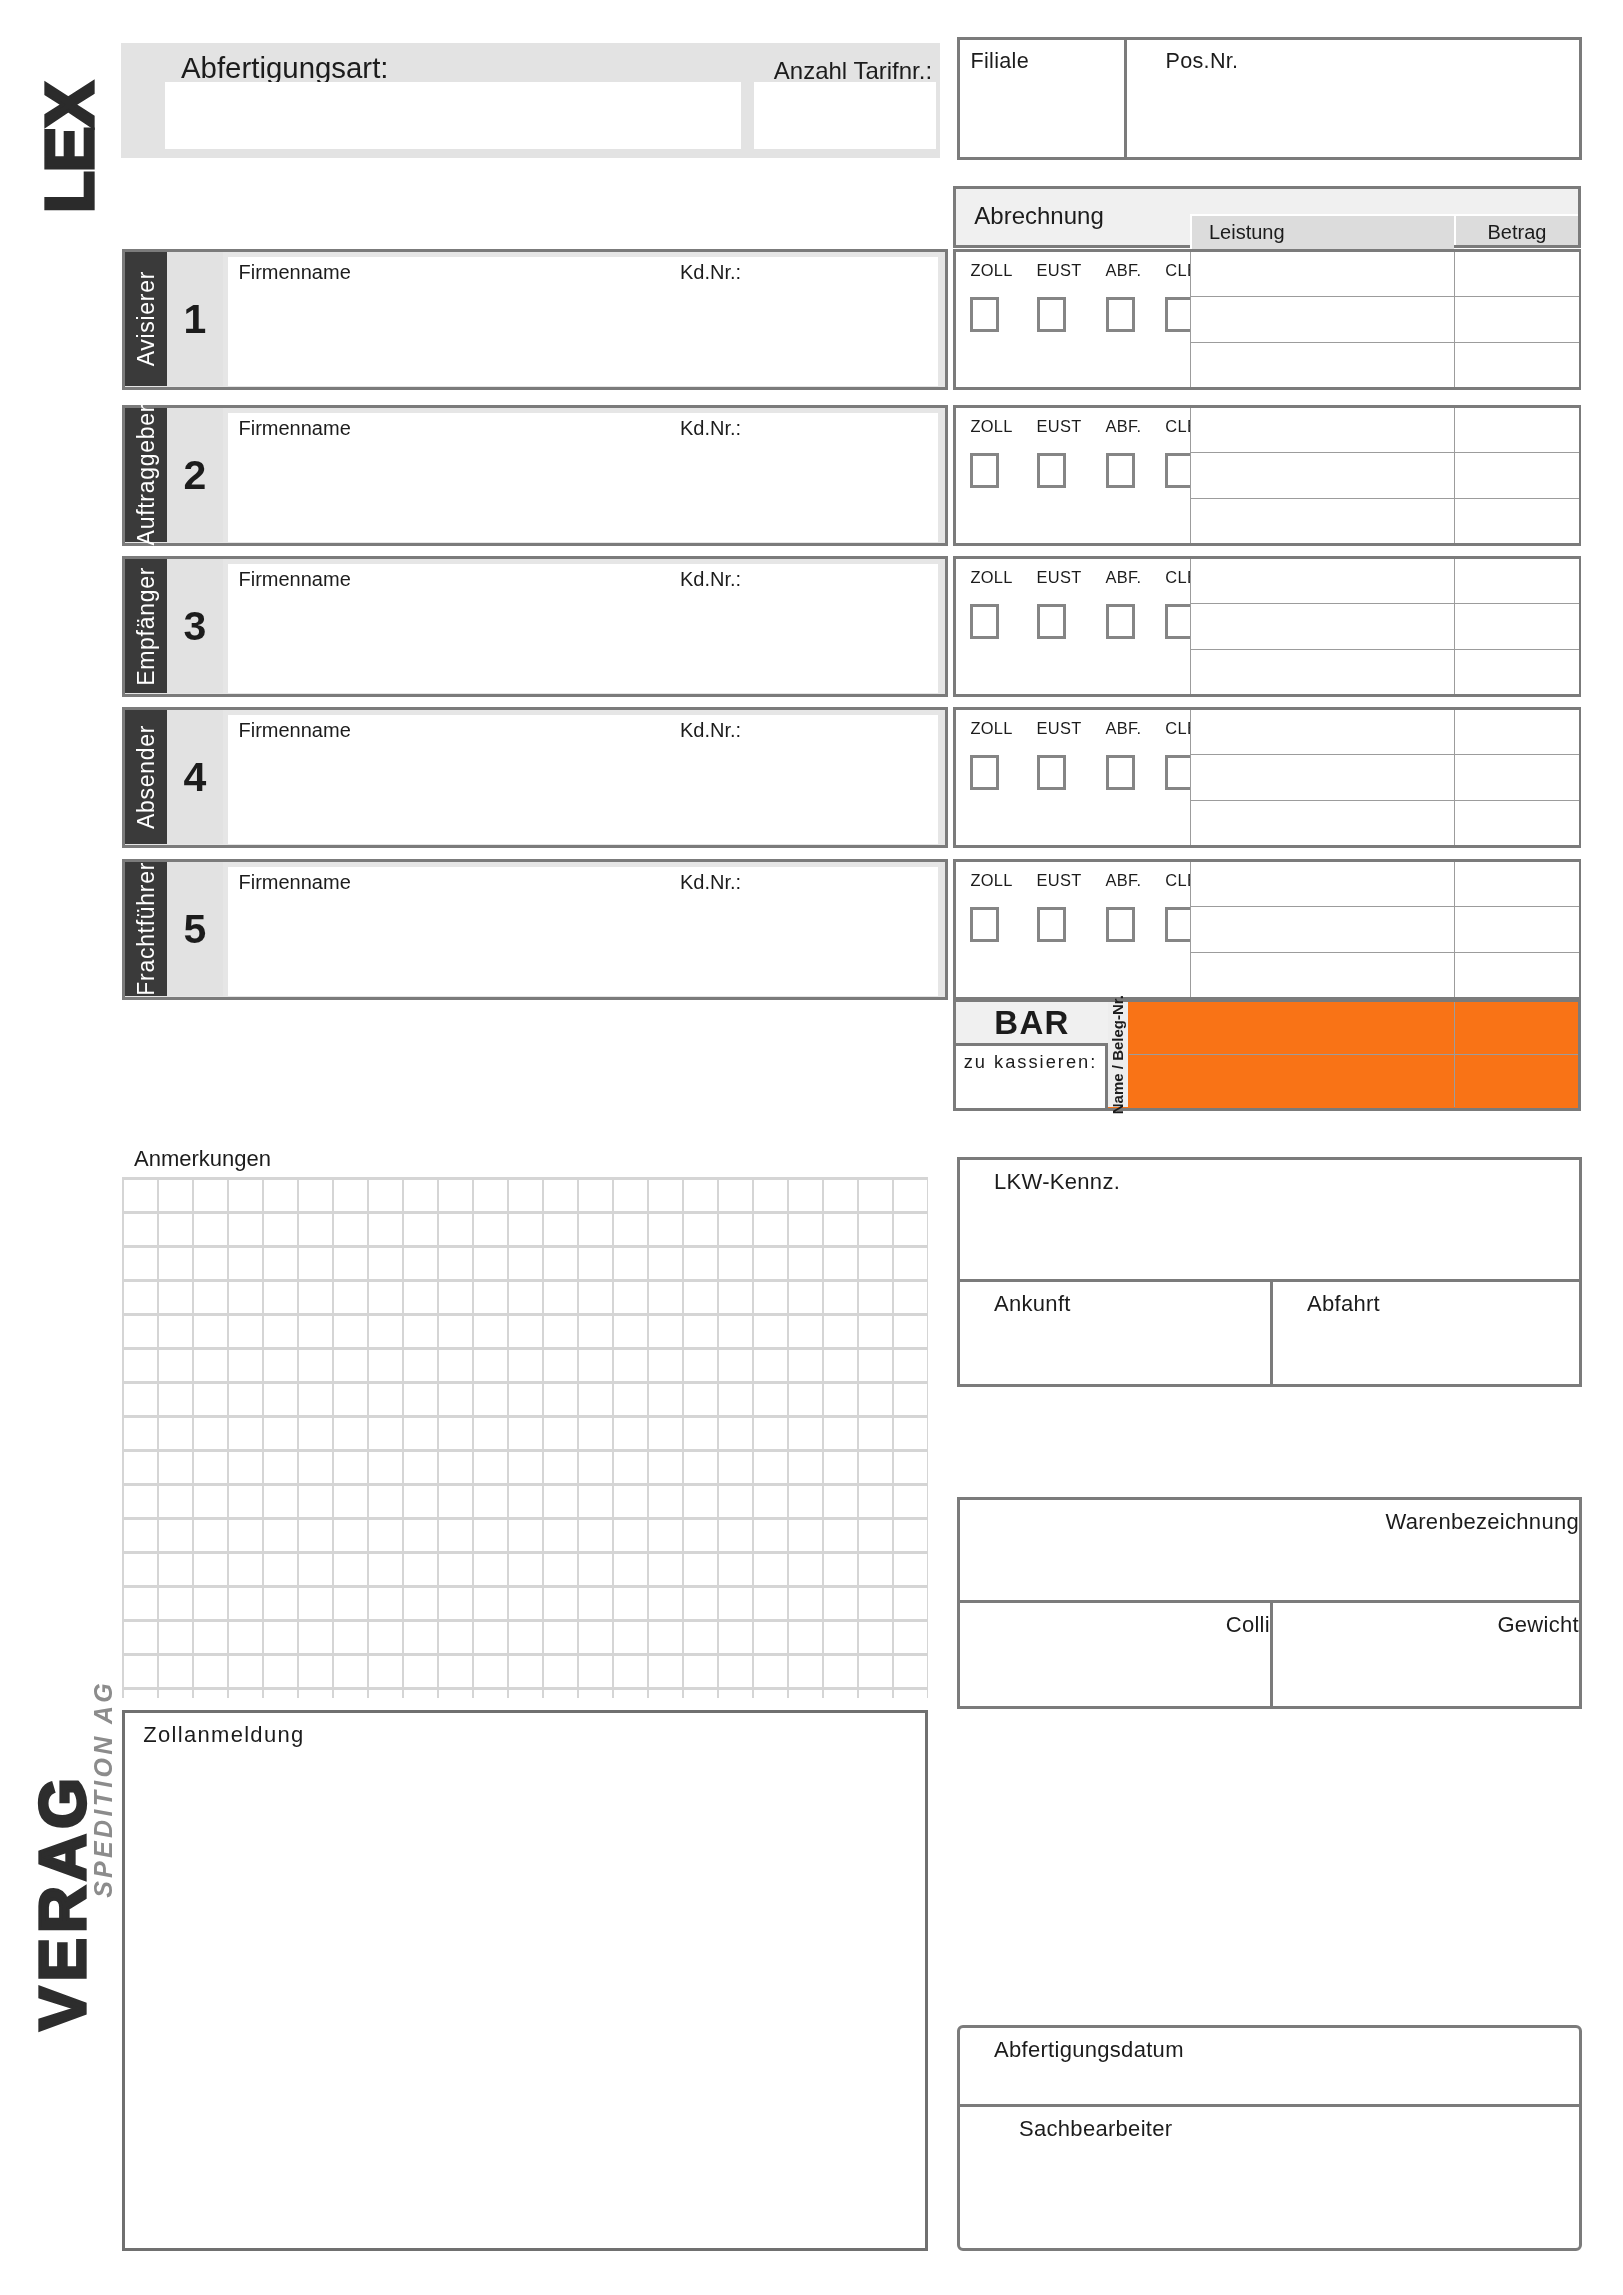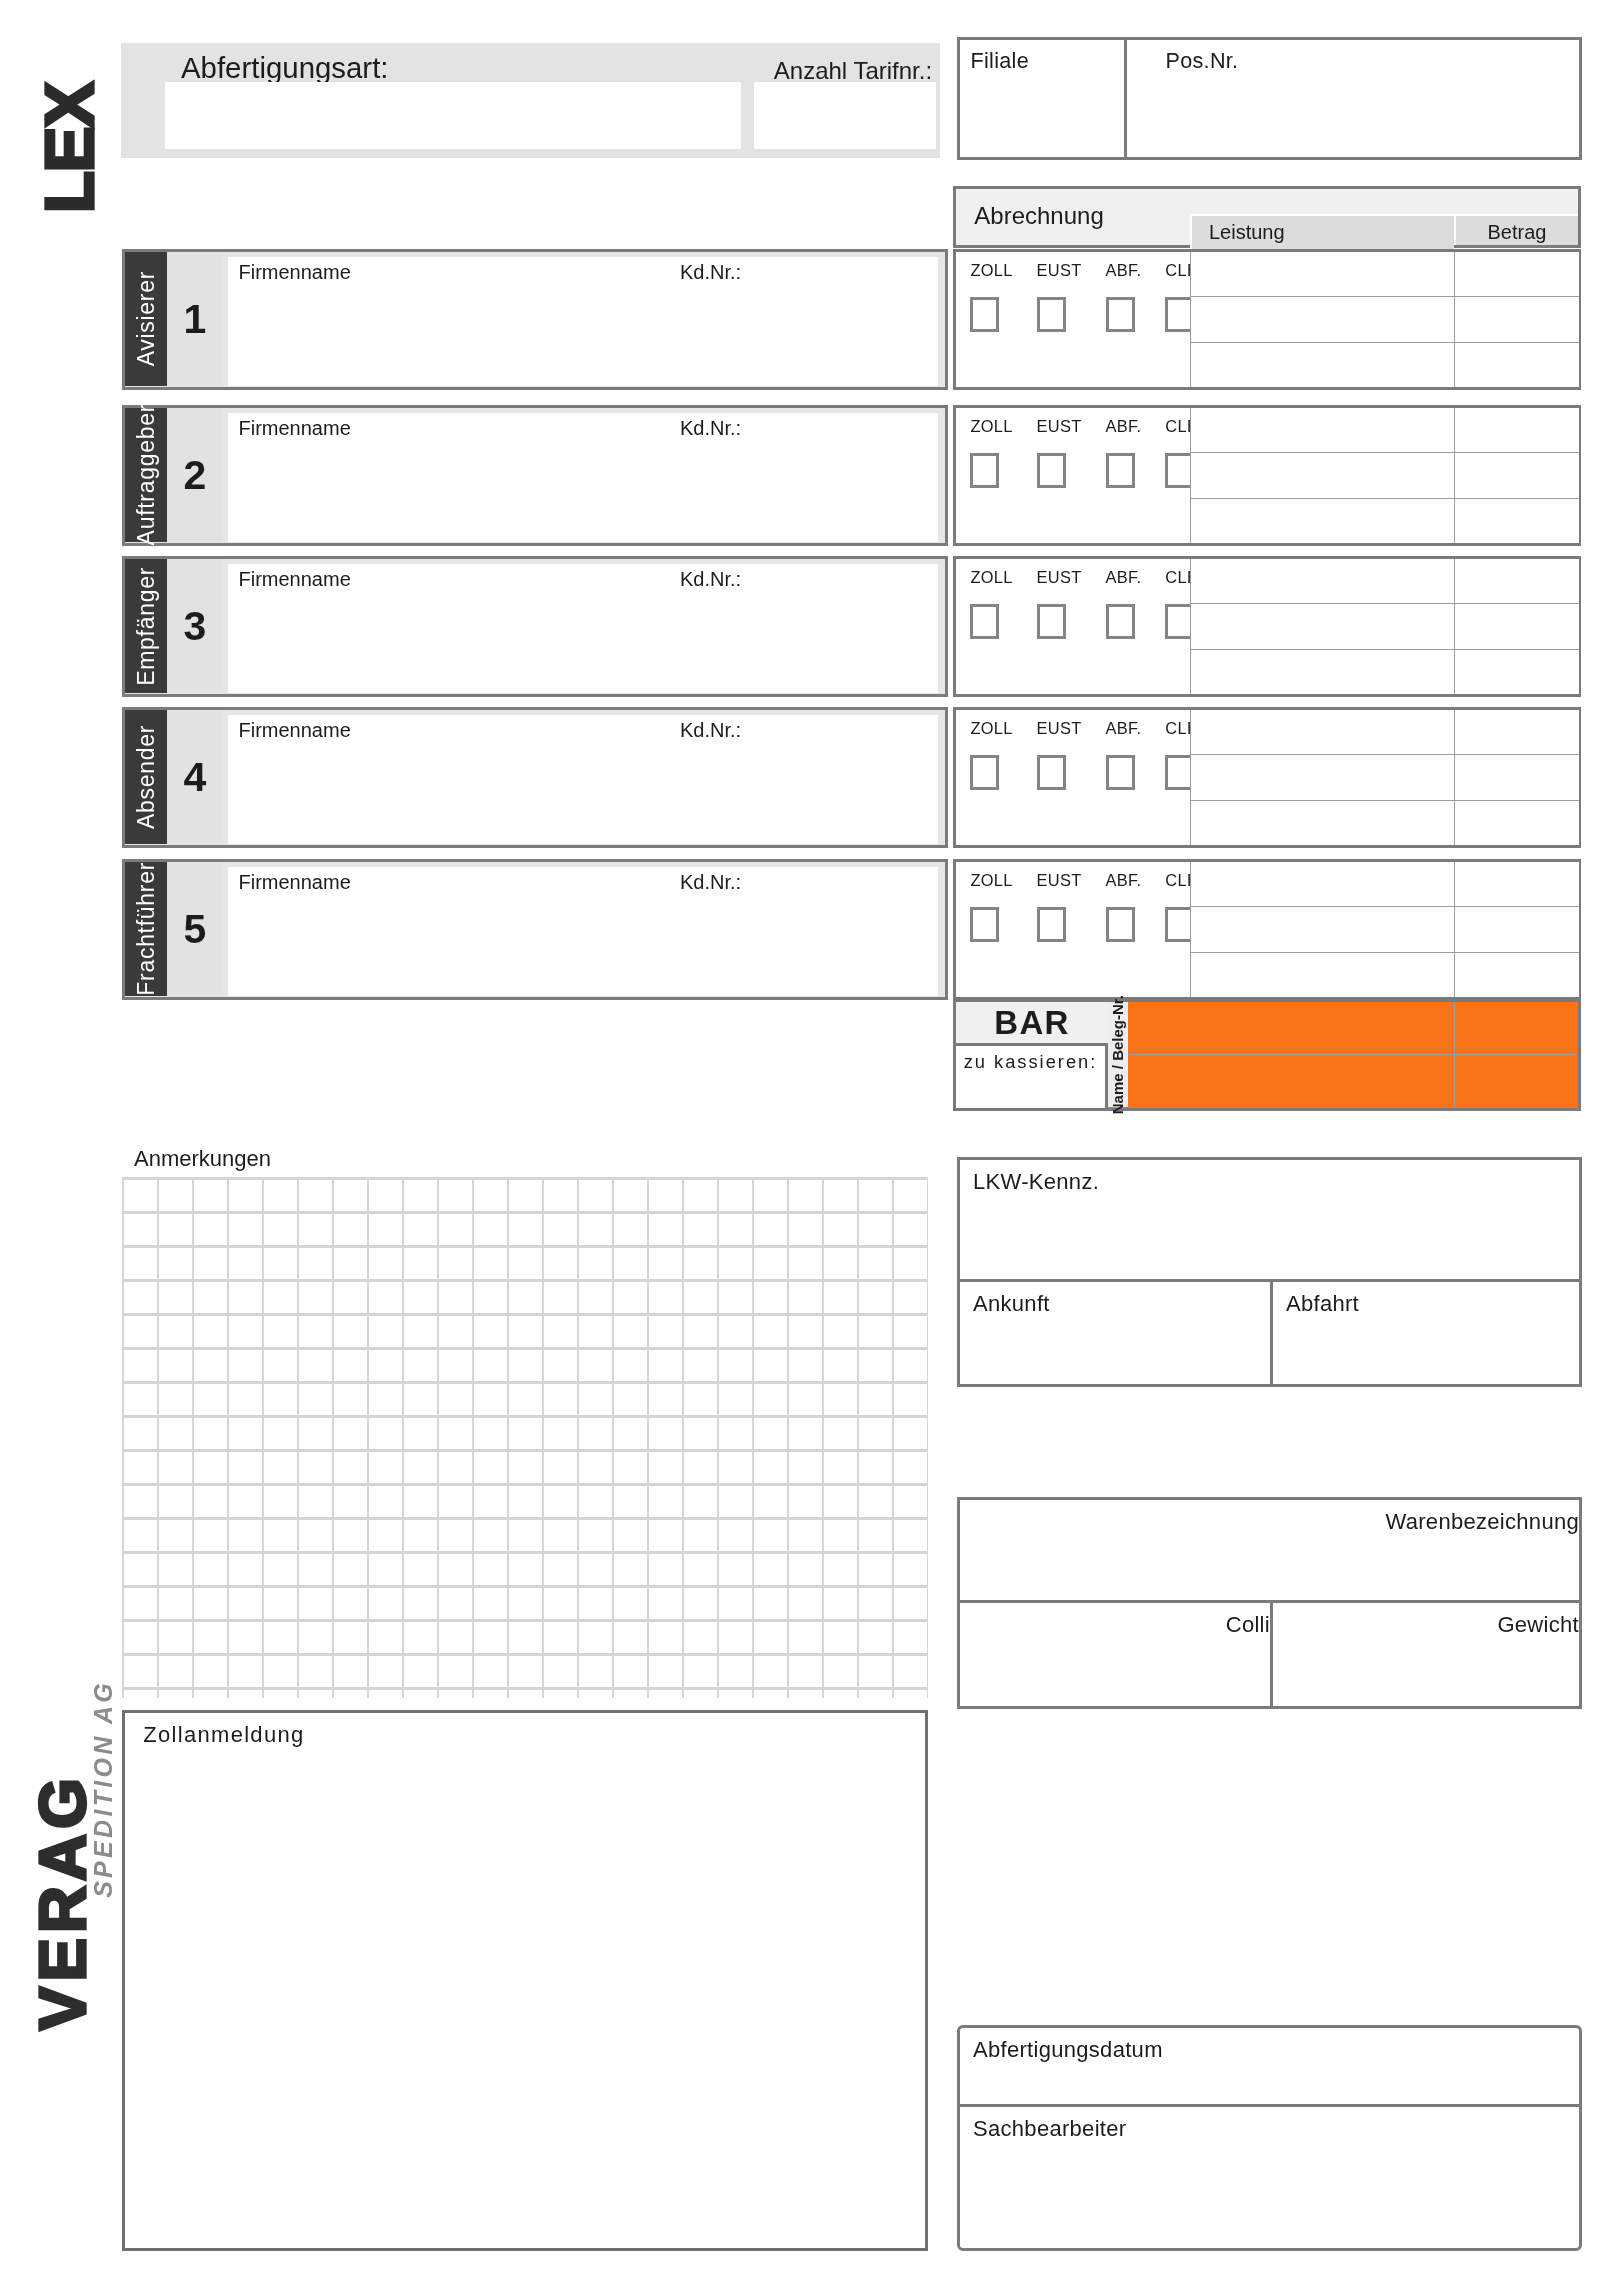--- a/index.html
+++ b/index.html
@@ -113,33 +113,33 @@
   
   .zoll-box{left:122px;top:1710px;width:806px;height:541px;border:3.3px solid #707070;background:#ffffff;}
   .zoll-label{position:absolute;left:18.3px;top:9.2px;font-size:22px;letter-spacing:1.3px;}
 
   
   .split-box{left:957px;width:625px;border:3.3px solid #7b7b7b;background:#ffffff;}
   .sb-top{position:absolute;left:0;right:0;top:0;}
   .sb-bottom{position:absolute;left:0;right:0;bottom:0;border-top:3.3px solid #7b7b7b;box-sizing:border-box;display:flex;}
   .sb-cell-l{width:310px;box-sizing:border-box;}
   .sb-cell-r{flex:1;border-left:3.3px solid #7b7b7b;box-sizing:border-box;}
-  .box-label{display:block;padding:9.2px 0 0 13px;font-size:22px;letter-spacing:0.3px;}
+  .box-label{display:block;padding:9.2px 0 0 13px;font-size:22px;letter-spacing:0.3px;margin-left:21px;}
 
   .lkw-box{top:1157px;height:230px;}
   .lkw-box .sb-top{height:122px;}
   .lkw-box .sb-bottom{height:105px;}
 
   .waren-box{top:1497px;height:212px;text-align:right;}
   .waren-box .sb-top{height:106px;}
   .waren-box .sb-bottom{height:106px;}
 
   .abfdat-box{top:2025px;height:226px;border-radius:6px;}
   .abfdat-box .sb-top{height:82px;}
-  .abfdat-box .sb-bottom{height:144px;}
+  .abfdat-box .sb-bottom{height:144px;padding-left:25px;}
 </style>
 </head>
 <body>
 
 <div class="page">
 
   <div class="abs lex-logo vwrap">
     <span class="vtext">LEX</span>
   </div>
 

